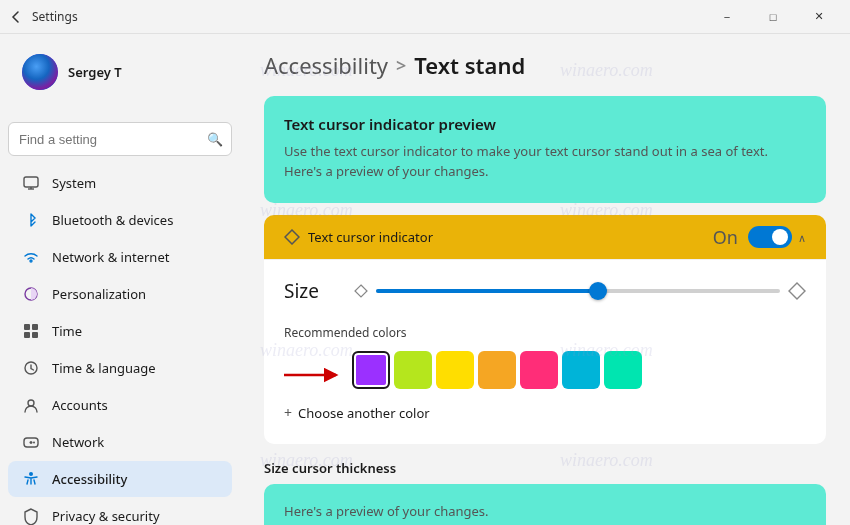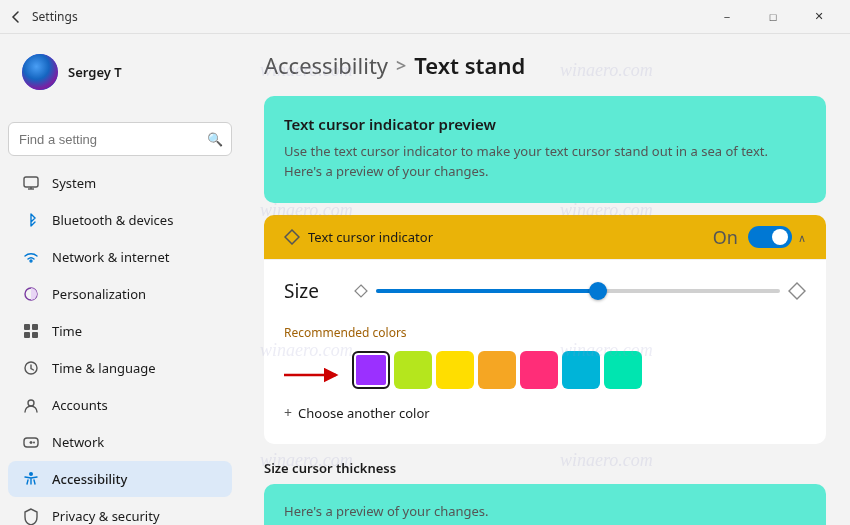--- a/index.html
+++ b/index.html
@@ -319,21 +319,21 @@
       transform: translate(-50%, -50%);
       box-shadow: 0 1px 3px rgba(0,0,0,0.3);
     }
 
     
     .colors-section {
       padding: 12px 0 4px 0;
     }
     .colors-label {
       font-size: 12px;
-      color: #a16207;
+      color: #404040;
       margin-bottom: 10px;
     }
     .colors-row {
       display: flex;
       align-items: center;
       gap: 4px;
       margin-bottom: 10px;
     }
     .color-swatch {
       width: 38px;

